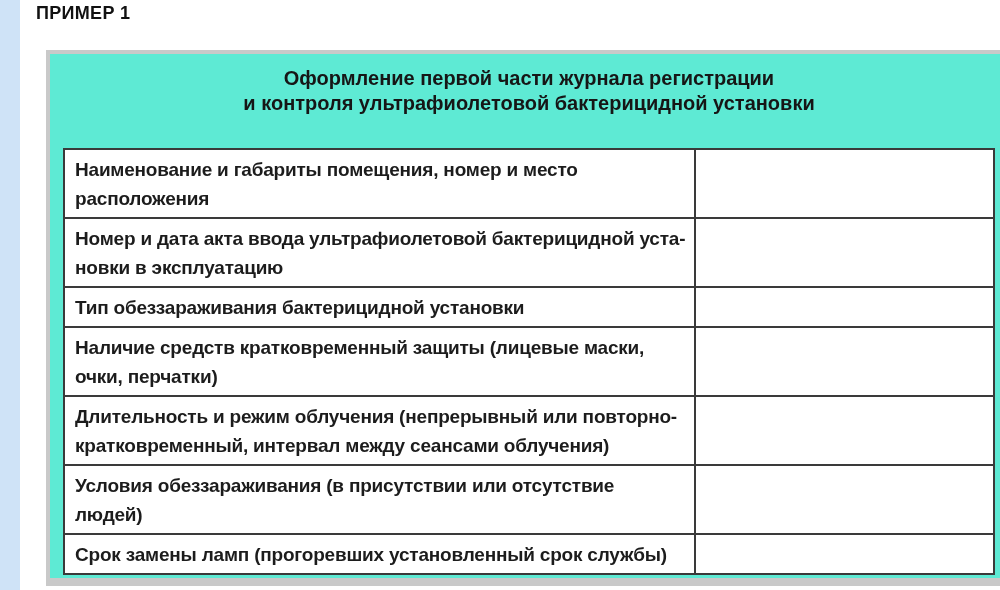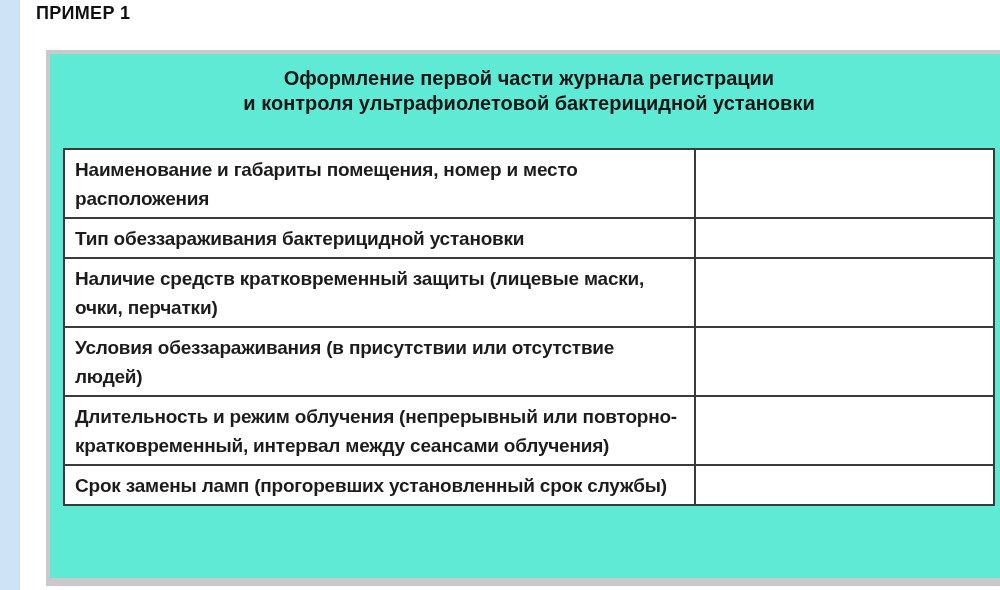--- a/index.html
+++ b/index.html
@@ -91,35 +91,40 @@
       <col class="c-label">
       <col class="c-value">
     </colgroup>
     <tbody>
       <tr>
         <td class="label-cell">Наименование и габариты помещения, номер и место
 расположения</td>
         <td class="value-cell"></td>
       </tr>
       <tr>
+        <td class="label-cell">Номер и дата акта ввода ультрафиолетовой бактерицидной уста-
+новки в эксплуатацию</td>
+        <td class="value-cell"></td>
+      </tr>
+      <tr>
         <td class="label-cell">Тип обеззараживания бактерицидной установки</td>
         <td class="value-cell"></td>
       </tr>
       <tr>
         <td class="label-cell">Наличие средств кратковременный защиты (лицевые маски,
 очки, перчатки)</td>
         <td class="value-cell"></td>
       </tr>
       <tr>
-        <td class="label-cell">Условия обеззараживания (в присутствии или отсутствие людей)</td>
+        <td class="label-cell">Длительность и режим облучения (непрерывный или повторно-
+кратковременный, интервал между сеансами облучения)</td>
         <td class="value-cell"></td>
       </tr>
       <tr>
-        <td class="label-cell">Длительность и режим облучения (непрерывный или повторно-
-кратковременный, интервал между сеансами облучения)</td>
+        <td class="label-cell">Условия обеззараживания (в присутствии или отсутствие людей)</td>
         <td class="value-cell"></td>
       </tr>
       <tr>
         <td class="label-cell">Срок замены ламп (прогоревших установленный срок службы)</td>
         <td class="value-cell"></td>
       </tr>
     </tbody>
   </table>
 
 </div>

